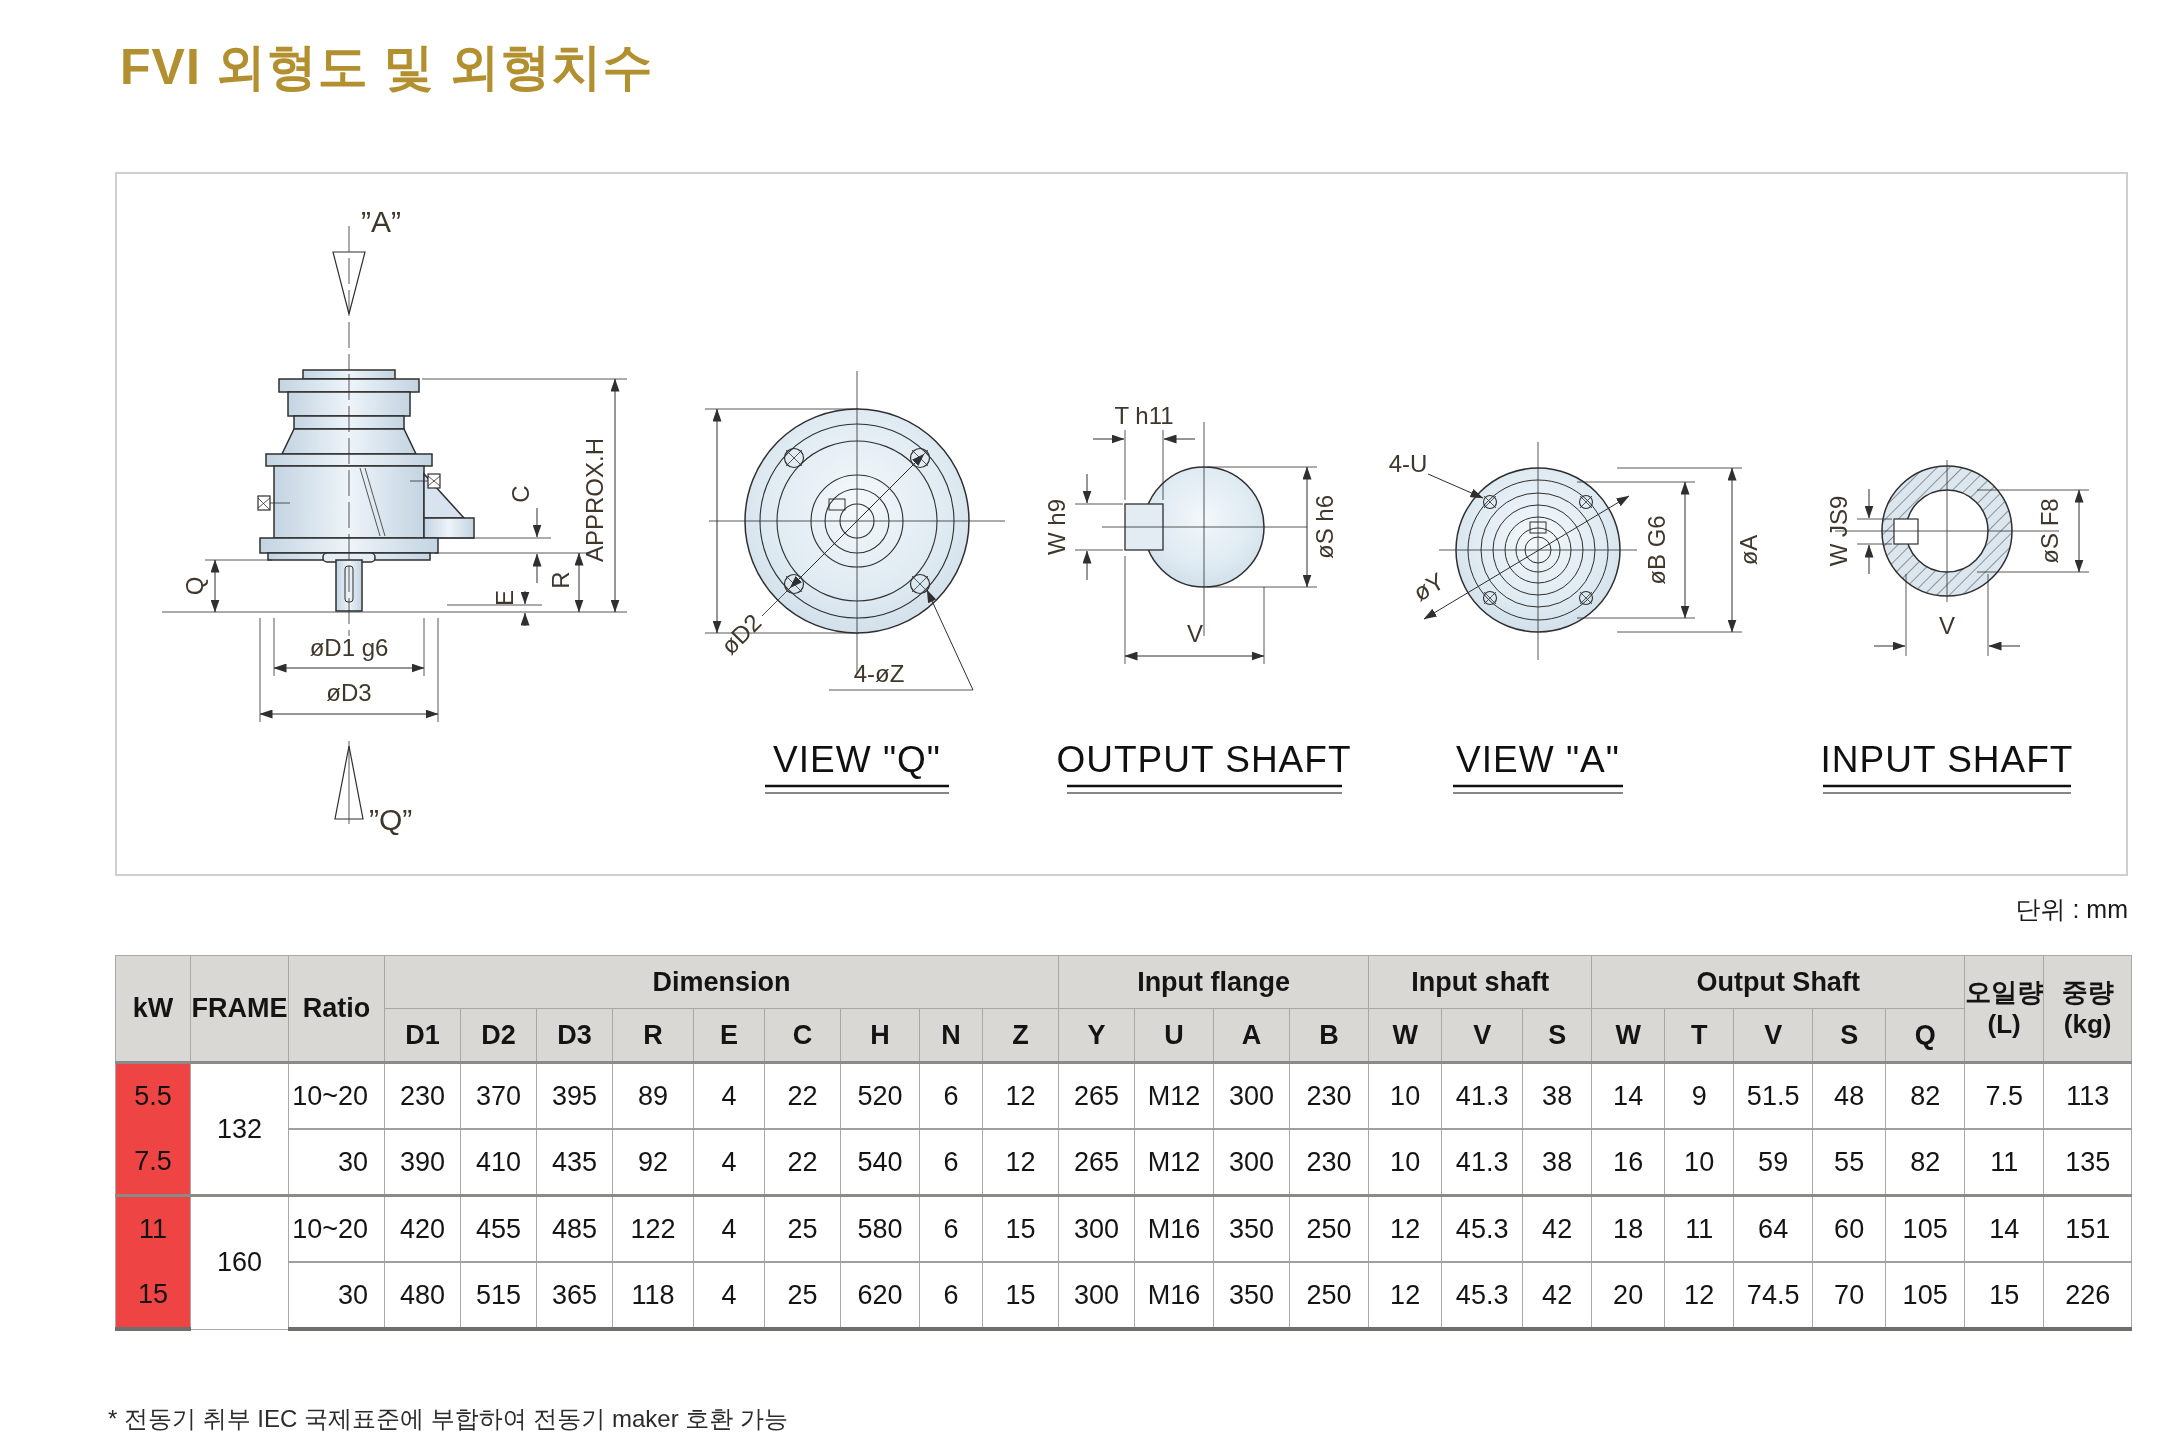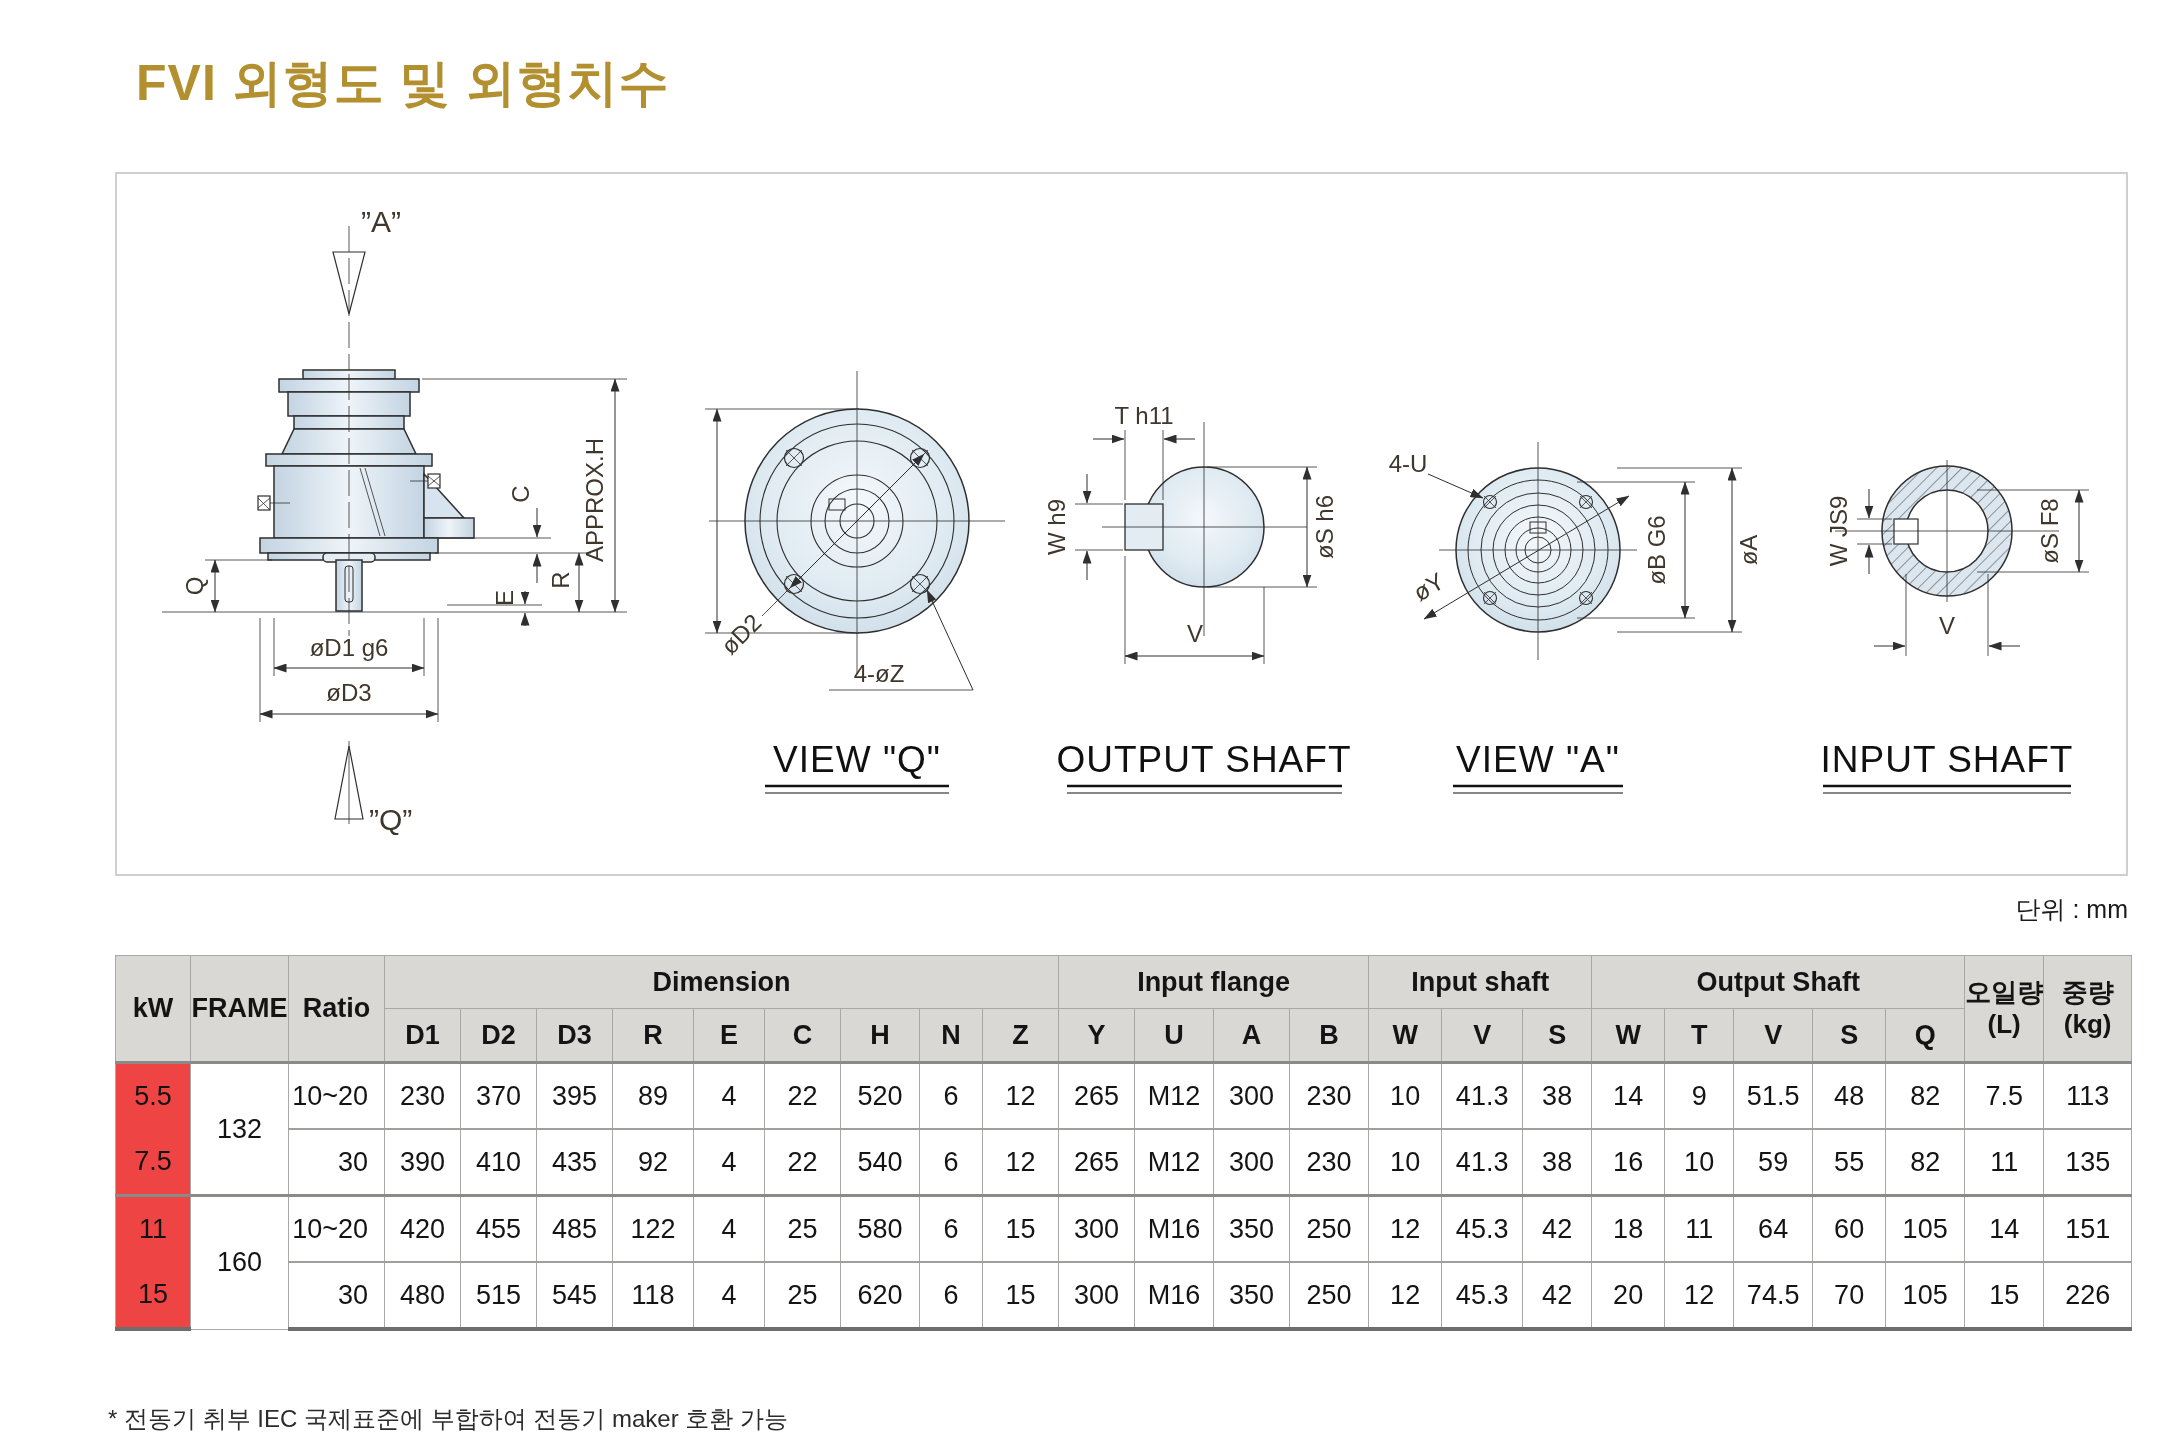--- a/index.html
+++ b/index.html
@@ -1,19 +1,19 @@
 <!DOCTYPE html>
 <html><head>
 <meta charset="utf-8">
 <style>
   html,body{margin:0;padding:0;background:#fff;}
   .page{position:relative;width:2180px;height:1453px;background:#ffffff;
         font-family:"Liberation Sans",sans-serif;overflow:hidden;}
   .title{position:absolute;left:120px;top:34px;font-size:50px;font-weight:700;
-         color:#b2902f;letter-spacing:1px;margin:16px;}
+         color:#b2902f;letter-spacing:1px;margin:0;}
   .panel{position:absolute;left:115px;top:172px;width:2009px;height:700px;
          border:2px solid #cfcfcd;background:#fff;}
   .panel svg{position:absolute;left:0;top:0;}
   .unit{position:absolute;right:52px;top:893px;font-size:25px;color:#1a1a1a;}
   #dim-table{position:absolute;left:115px;top:955px;width:2016px;
              border-collapse:collapse;table-layout:fixed;}
   #dim-table th,#dim-table td{border:1px solid #a8a8a6;text-align:center;
              font-size:27px;color:#141414;padding:0;overflow:hidden;white-space:nowrap;}
   #dim-table thead th{background:#d9d8d4;font-weight:700;}
   #dim-table thead tr:nth-child(1) th{height:52px;}
@@ -450,21 +450,21 @@
           <td class="">60</td>
           <td class="">105</td>
           <td class="">14</td>
           <td class="">151</td>
         </tr>
         <tr class="r3 second">
           <td class="kw">15</td>
           <td class="ratio">30</td>
           <td class="">480</td>
           <td class="">515</td>
-          <td class="">545</td>
+          <td class="">365</td>
           <td class="">118</td>
           <td class="">4</td>
           <td class="">25</td>
           <td class="">620</td>
           <td class="">6</td>
           <td class="">15</td>
           <td class="">300</td>
           <td class="">M16</td>
           <td class="">350</td>
           <td class="">250</td>

